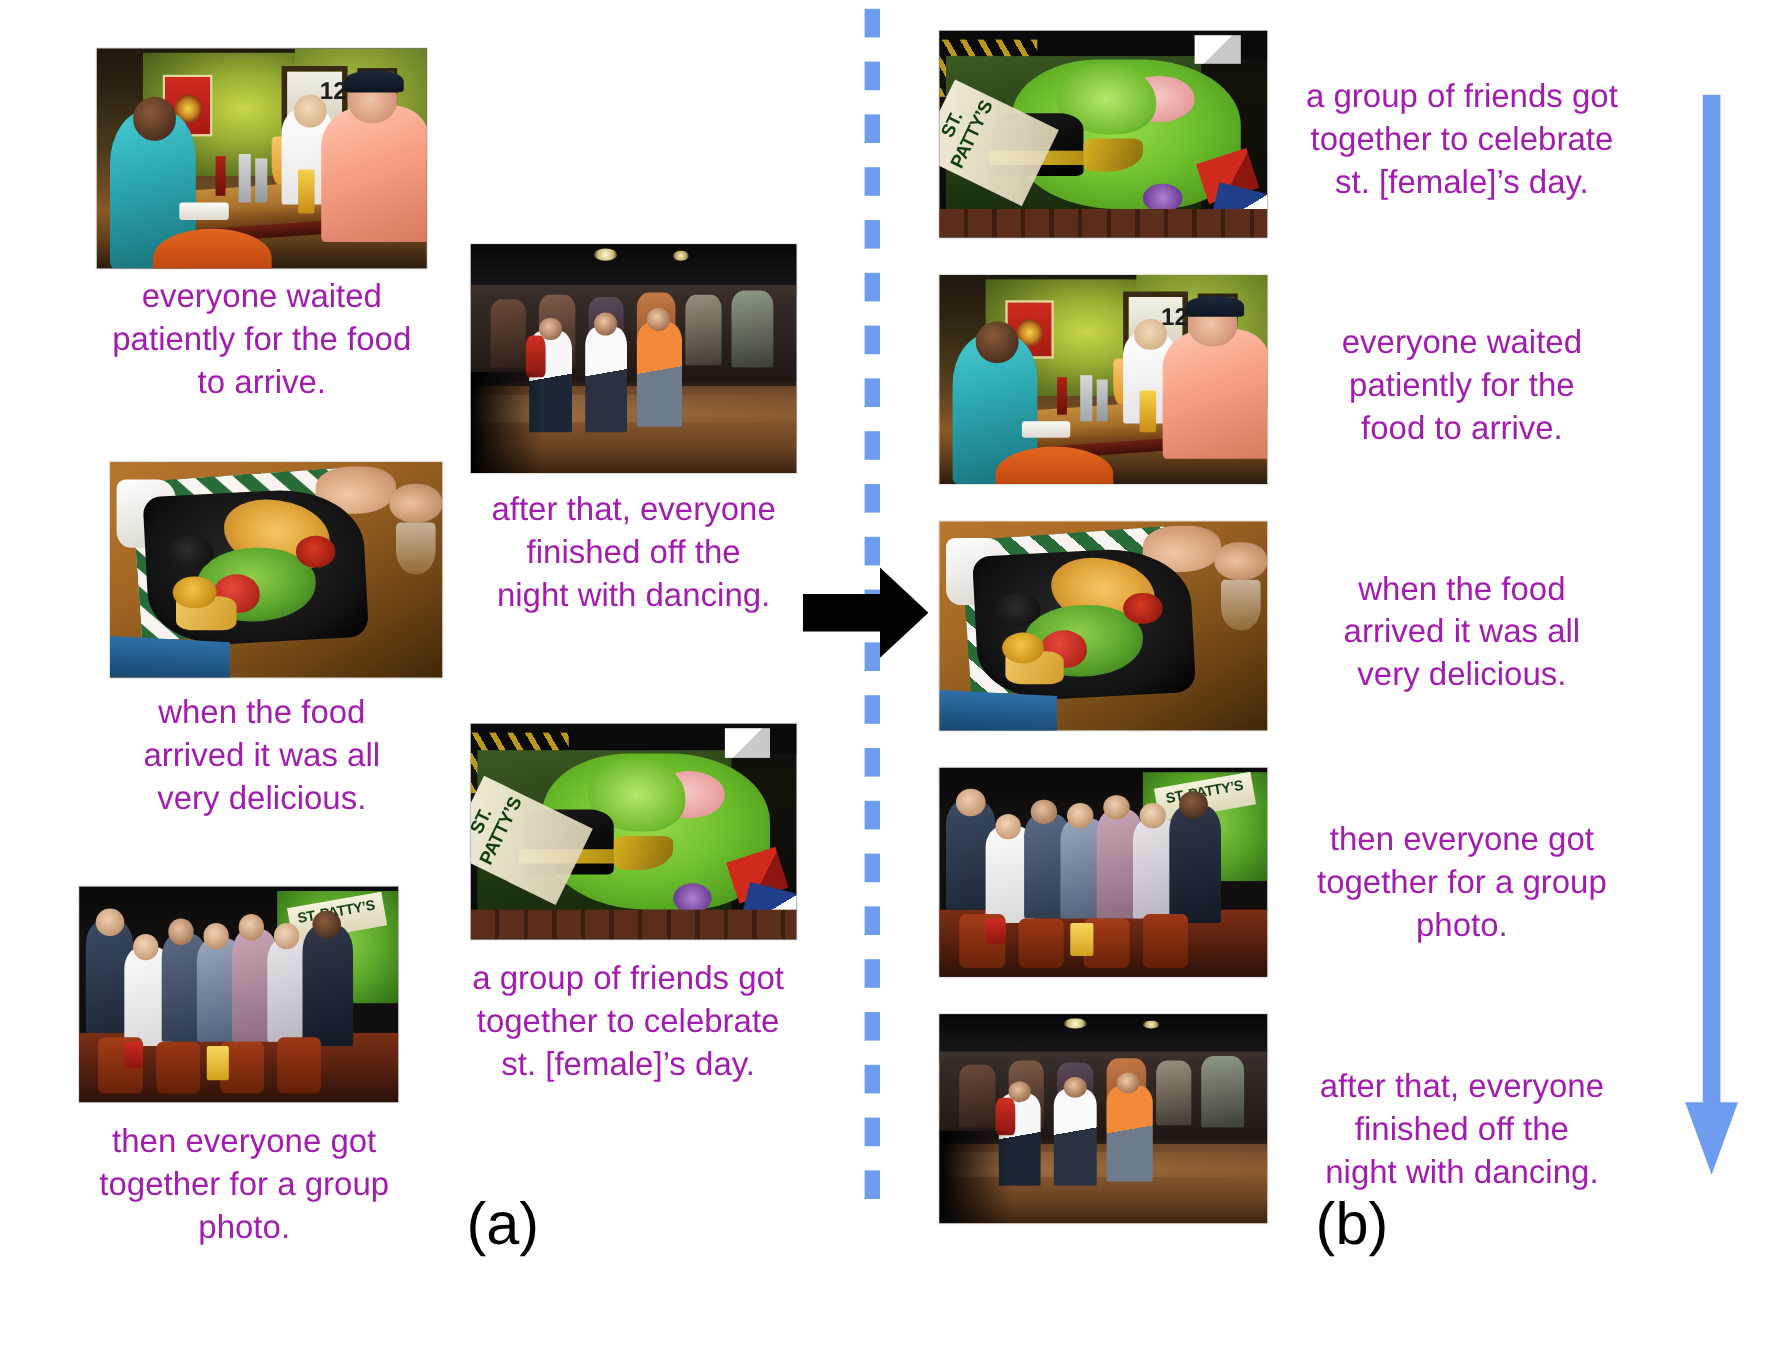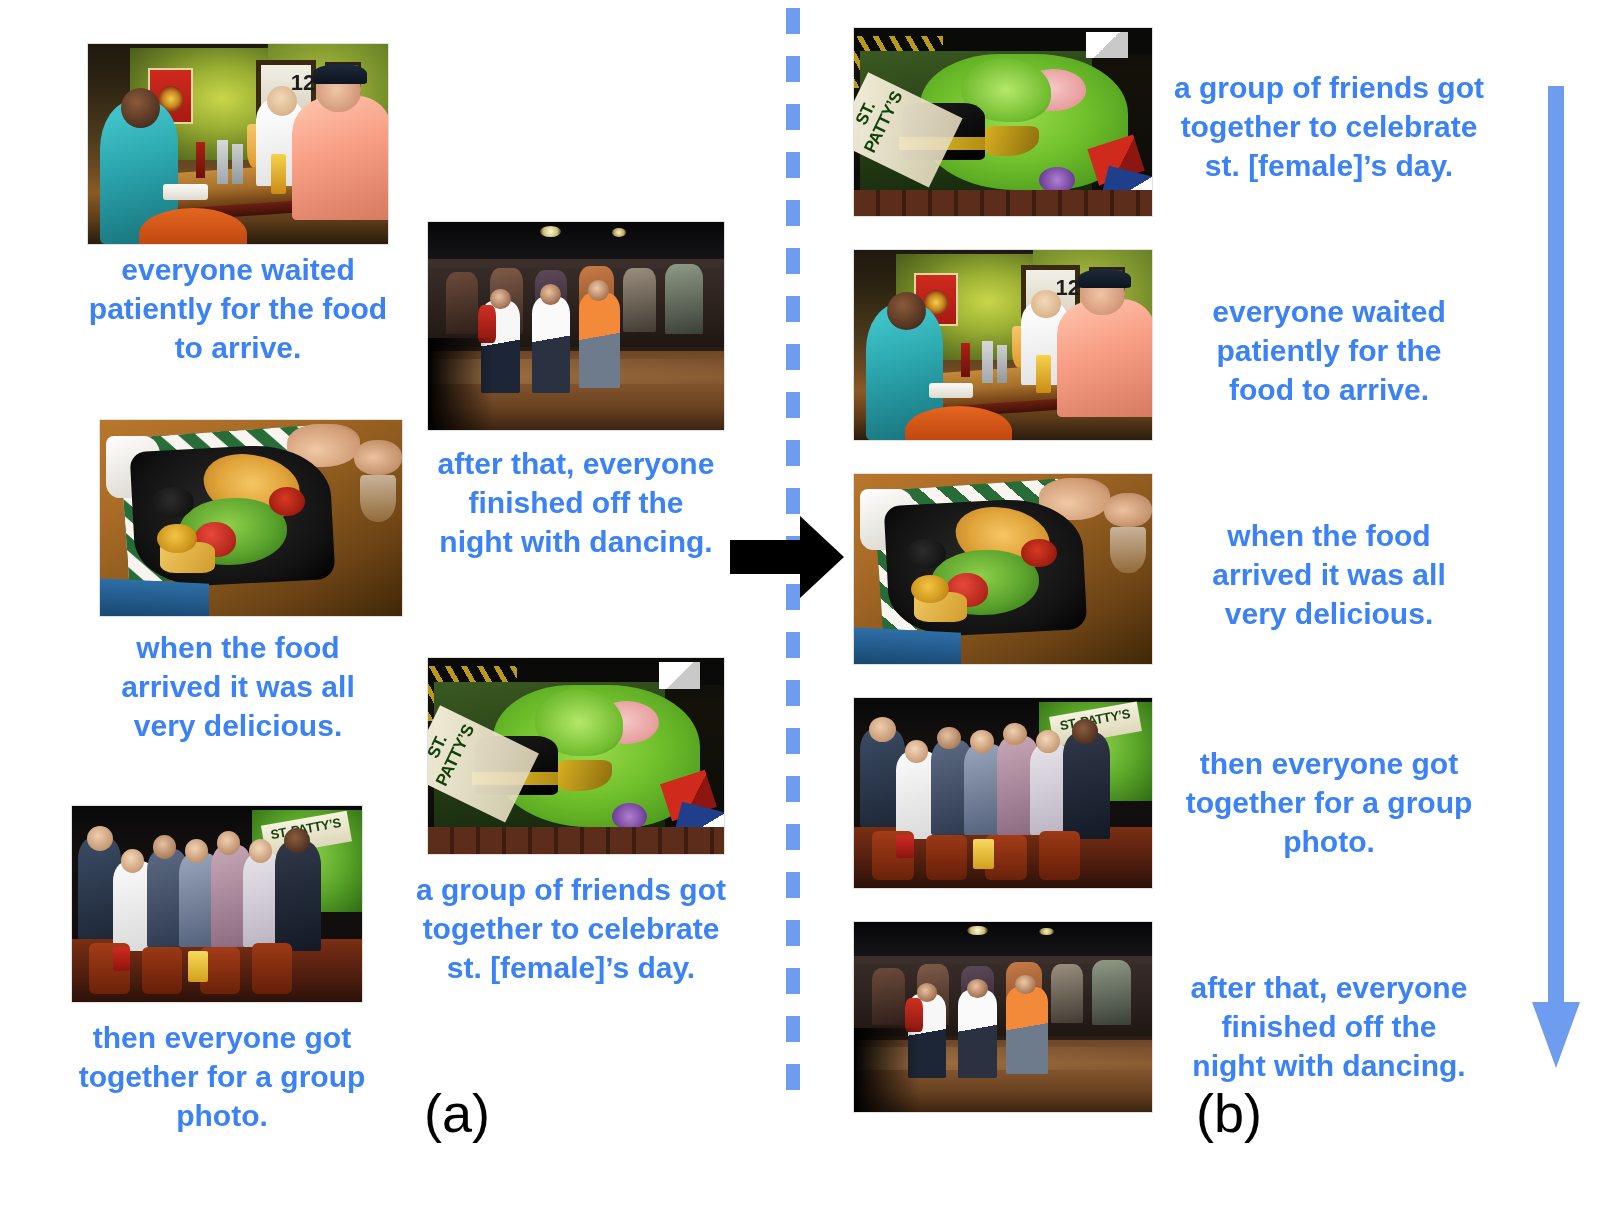--- a/index.html
+++ b/index.html
@@ -19,27 +19,26 @@
     position: absolute;
     overflow: hidden;
     background: #1b1410;
     box-shadow: 0 0 0 1px rgba(0,0,0,0.12);
   }
   .photo .layer { position: absolute; }
 
   
   .caption {
     position: absolute;
-    color: #3b82f6;
+    color: #a21caf;
     font-size: 30px;
     line-height: 1.30;
     text-align: center;
     white-space: pre-line;
     font-family: "Liberation Sans", sans-serif;
-    font-weight: bold;
   }
 
   
   .panel-label {
     position: absolute;
     font-size: 54px;
     color: #000;
     font-family: "Liberation Sans", sans-serif;
   }
 

